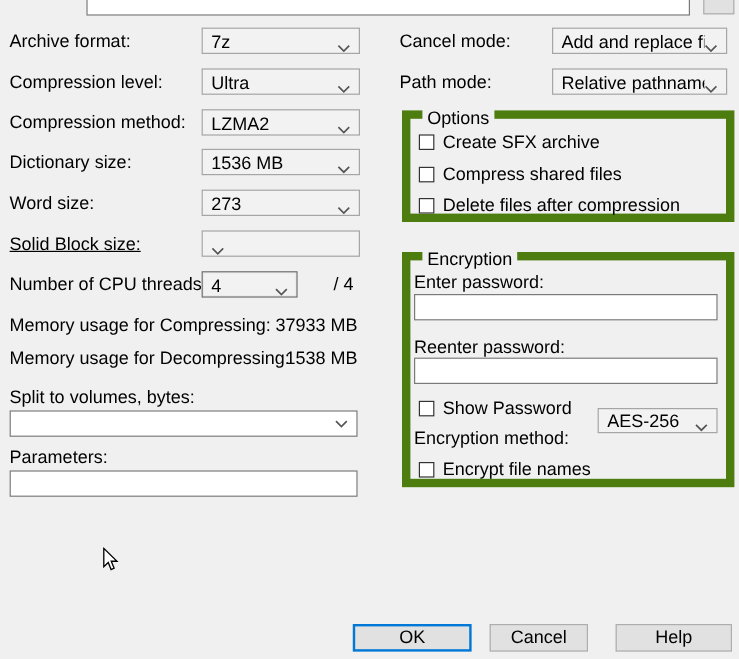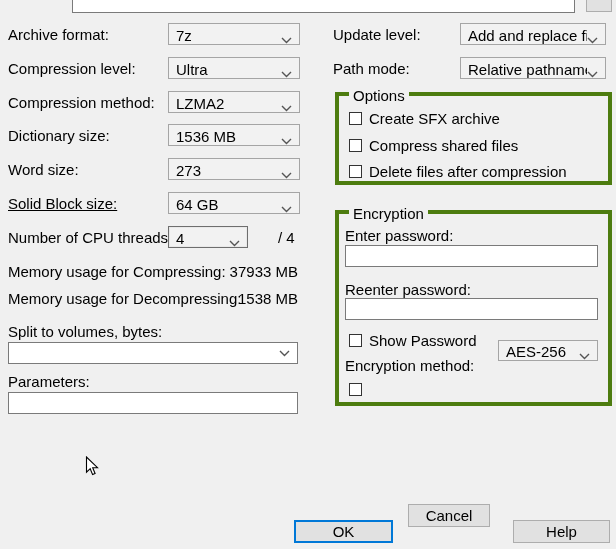--- a/index.html
+++ b/index.html
@@ -51,21 +51,21 @@
     border: 1px solid #7a7a7a;
     display: flex;
     align-items: center;
   }
   .combo-edit .edit-area { flex: 1; height: 100%; }
   .combo-edit .chev { display: flex; align-items: center; padding-right: 7px; }
 
   
   .groupbox {
     position: absolute;
-    border: 4px solid #4d7c0f;
+    border: 7px solid #4d7c0f;
   }
   .groupbox .gb-title {
     position: absolute;
     top: -9px;
     left: 10px;
     background: #f0f0f0;
     padding: 0 4px;
     white-space: nowrap;
   }
 
@@ -153,21 +153,20 @@
   <span class="dd-text">273</span>
   <span class="chev">
       <svg width="11" height="7">
         <polyline points="1,1 5.5,5.5 10,1" fill="none" stroke="#555" stroke-width="1.4"></polyline>
       </svg>
     </span>
 </div>
 
 <span class="lbl" style="left:8px; top:195px;text-decoration:underline;">Solid Block size:</span>
 <div class="dd" style="left:168px; top:192px; width:132px;">
-  <span class="dd-text">64 GB</span>
   <span class="chev">
       <svg width="11" height="7">
         <polyline points="1,1 5.5,5.5 10,1" fill="none" stroke="#555" stroke-width="1.4"></polyline>
       </svg>
     </span>
 </div>
 
 <span class="lbl" style="left:8px; top:229px;">Number of CPU threads:</span>
 <div class="dd focused" style="left:168px; top:226px; width:80px;">
   <span class="dd-text">4</span>
@@ -191,21 +190,21 @@
   <span class="chev">
       <svg width="11" height="7">
         <polyline points="1,1 5.5,5.5 10,1" fill="none" stroke="#555" stroke-width="1.4"></polyline>
       </svg>
     </span>
 </div>
 
 <span class="lbl" style="left:8px; top:373px;">Parameters:</span>
 <input class="txt" style="left: 8px; top: 392px; width: 290px;" value="">
 
-<span class="lbl" style="left:333px; top:26px;">Update level:</span>
+<span class="lbl" style="left:333px; top:26px;">Cancel mode:</span>
 <div class="dd" style="left:460px; top:23px; width:146px;">
   <span class="dd-text">Add and replace files</span>
   <span class="chev">
       <svg width="11" height="7">
         <polyline points="1,1 5.5,5.5 10,1" fill="none" stroke="#555" stroke-width="1.4"></polyline>
       </svg>
     </span>
 </div>
 
 <span class="lbl" style="left:333px; top:60px;">Path mode:</span>
@@ -254,23 +253,24 @@
   <span class="dd-text">AES-256</span>
   <span class="chev">
       <svg width="11" height="7">
         <polyline points="1,1 5.5,5.5 10,1" fill="none" stroke="#555" stroke-width="1.4"></polyline>
       </svg>
     </span>
 </div>
 
 <div class="cbrow" style="left:349px; top:383px;">
   <span class="cb"></span>
+  <span>Encrypt file names</span>
 </div>
 
 <button class="btn default-btn" style="left:294px; top:520px; width:99px;">OK</button>
-<button class="btn" style="left:408px; top:504px; width:82px;">Cancel</button>
+<button class="btn" style="left:408px; top:520px; width:82px;">Cancel</button>
 <button class="btn" style="left:513px; top:520px; width:97px;">Help</button>
 
 <div class="abs" style="left:85px; top:456px; width:14px; height:21px; pointer-events:none;">
   <svg width="14" height="21" viewBox="0 0 14 21">
     <path d="M1.5,1 L1.5,16.2 L5.2,12.7 L7.6,18.6 L10.1,17.5 L7.7,11.7 L12.5,11.7 Z" fill="#ffffff" stroke="#000000" stroke-width="1.1"></path>
   </svg>
 </div>
 
 </body></html>

